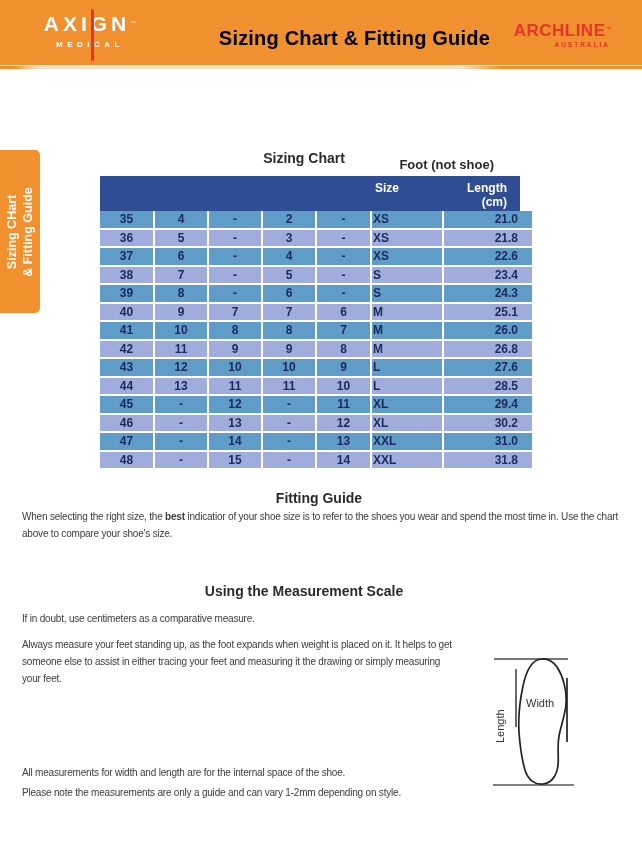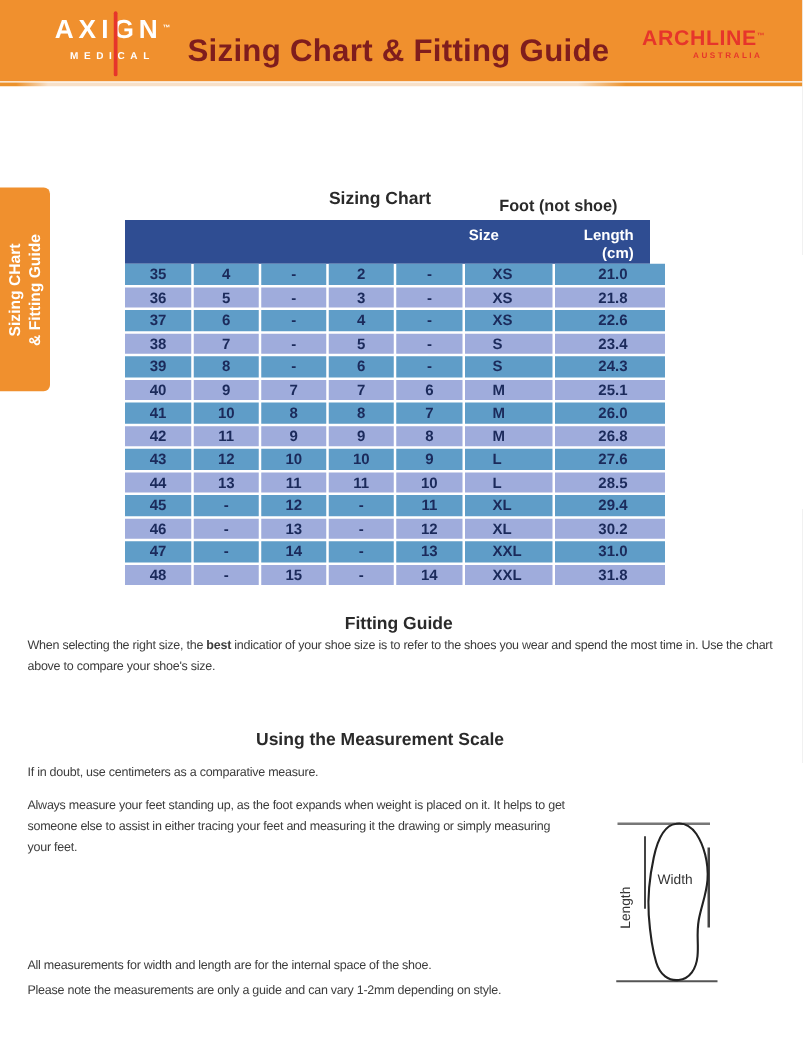--- a/index.html
+++ b/index.html
@@ -11,22 +11,22 @@
   }
   
   .band { position:absolute; left:0; top:0; width:642px; height:65px; background:var(--orange,#F0902E); }
   .band-line { position:absolute; left:0; top:66px; width:642px; height:3px;
     background:linear-gradient(to right,#EC922C 0%,#EC922C 2%,#F7E0C8 6%,#F7E0C8 72%,#EC922C 78%,#EC922C 100%); }
   .axign { position:absolute; left:42px; top:11px; width:96px; height:48px; color:#fff; text-align:center; }
   .axign-name { font-size:21px; font-weight:bold; letter-spacing:4px; line-height:26px; position:relative; }
   .axign-tm { font-size:6px; vertical-align:top; position:relative; top:-1px; letter-spacing:0; }
   .axign-sub { font-size:8px; font-weight:bold; letter-spacing:4.5px; line-height:12px; margin-top:2px; }
   .axign-stroke { position:absolute; left:49px; top:-2px; width:3px; height:52px; background:var(--red,#E6352B); border-radius:2px; }
-  .doc-title { position:absolute; left:150px; top:27px; width:340px; text-align:left;
-    color:#7f1d1d; font-size:25px; font-weight:bold; letter-spacing:0.2px; }
+  .doc-title { position:absolute; left:150px; top:27px; width:340px; text-align:right;
+    color:#000000; font-size:20px; font-weight:bold; letter-spacing:0.2px; }
   .archline { position:absolute; left:506px; top:22px; width:106px; text-align:right; color:var(--red,#E6352B); }
   .arch-name { font-size:17px; font-weight:bold; letter-spacing:0.5px; line-height:18px; }
   .arch-tm { font-size:6px; vertical-align:top; position:relative; top:-2px; }
   .arch-sub { font-size:6.5px; font-weight:bold; letter-spacing:2px; margin-top:1px; margin-right:2px; }
   
   .side-tab { position:absolute; left:0; top:150px; width:40px; height:163px;
     background:var(--orange,#F0902E); border-radius:0 5px 5px 0; }
   .side-tab-text { position:absolute; left:50%; top:50%; width:163px;
     transform:translate(-50%,-50%) rotate(-90deg);
     text-align:center; color:#fff; font-size:12.5px; font-weight:bold; line-height:16px; white-space:nowrap; }
@@ -41,22 +41,22 @@
     font-size:12px; font-weight:bold; line-height:14px; }
   .th.c-center { align-items:center;margin-top:32px; }
   .th.c-left  { align-items:flex-start; padding-left:13px; }
   .th.c-right { align-items:flex-end; padding-right:13px; }
   .tbody { margin-top:0; }
   .tr { display:grid; grid-template-columns:53px 52px 52px 52px 53px 70px 88px;
     column-gap:2px; height:16.5px; margin-bottom:2px; }
   .tr:last-child { margin-bottom:0; }
   .td { font-size:12px; font-weight:bold; color:var(--navy,#1B2A5B); line-height:16.5px; }
   .td.c-center { text-align:center; }
-  .td.c-left { text-align:left; padding-left:22px; }
-  .td.c-right { text-align:right; padding-right:30px; }
+  .td.c-left { text-align:left; padding-left:1px; }
+  .td.c-right { text-align:right; padding-right:14px; }
   .tr.even .td { background:var(--teal,#5F9DC8); }
   .tr.odd  .td { background:var(--peri,#9FACDC); }
   
   .h2 { position:absolute; font-size:14px; font-weight:bold; color:#2a2a2a; width:608px; text-align:center; left:0; }
   .body-p { position:absolute; left:22px; font-size:10px; letter-spacing:-0.2px;
     color:#3c3c3c; line-height:17px; }
   .nowrap { white-space:nowrap; }
   
   .foot-diagram { position:absolute; left:482px; top:628px; width:160px; height:185px; }
   .foot-diagram svg { display:block; }

